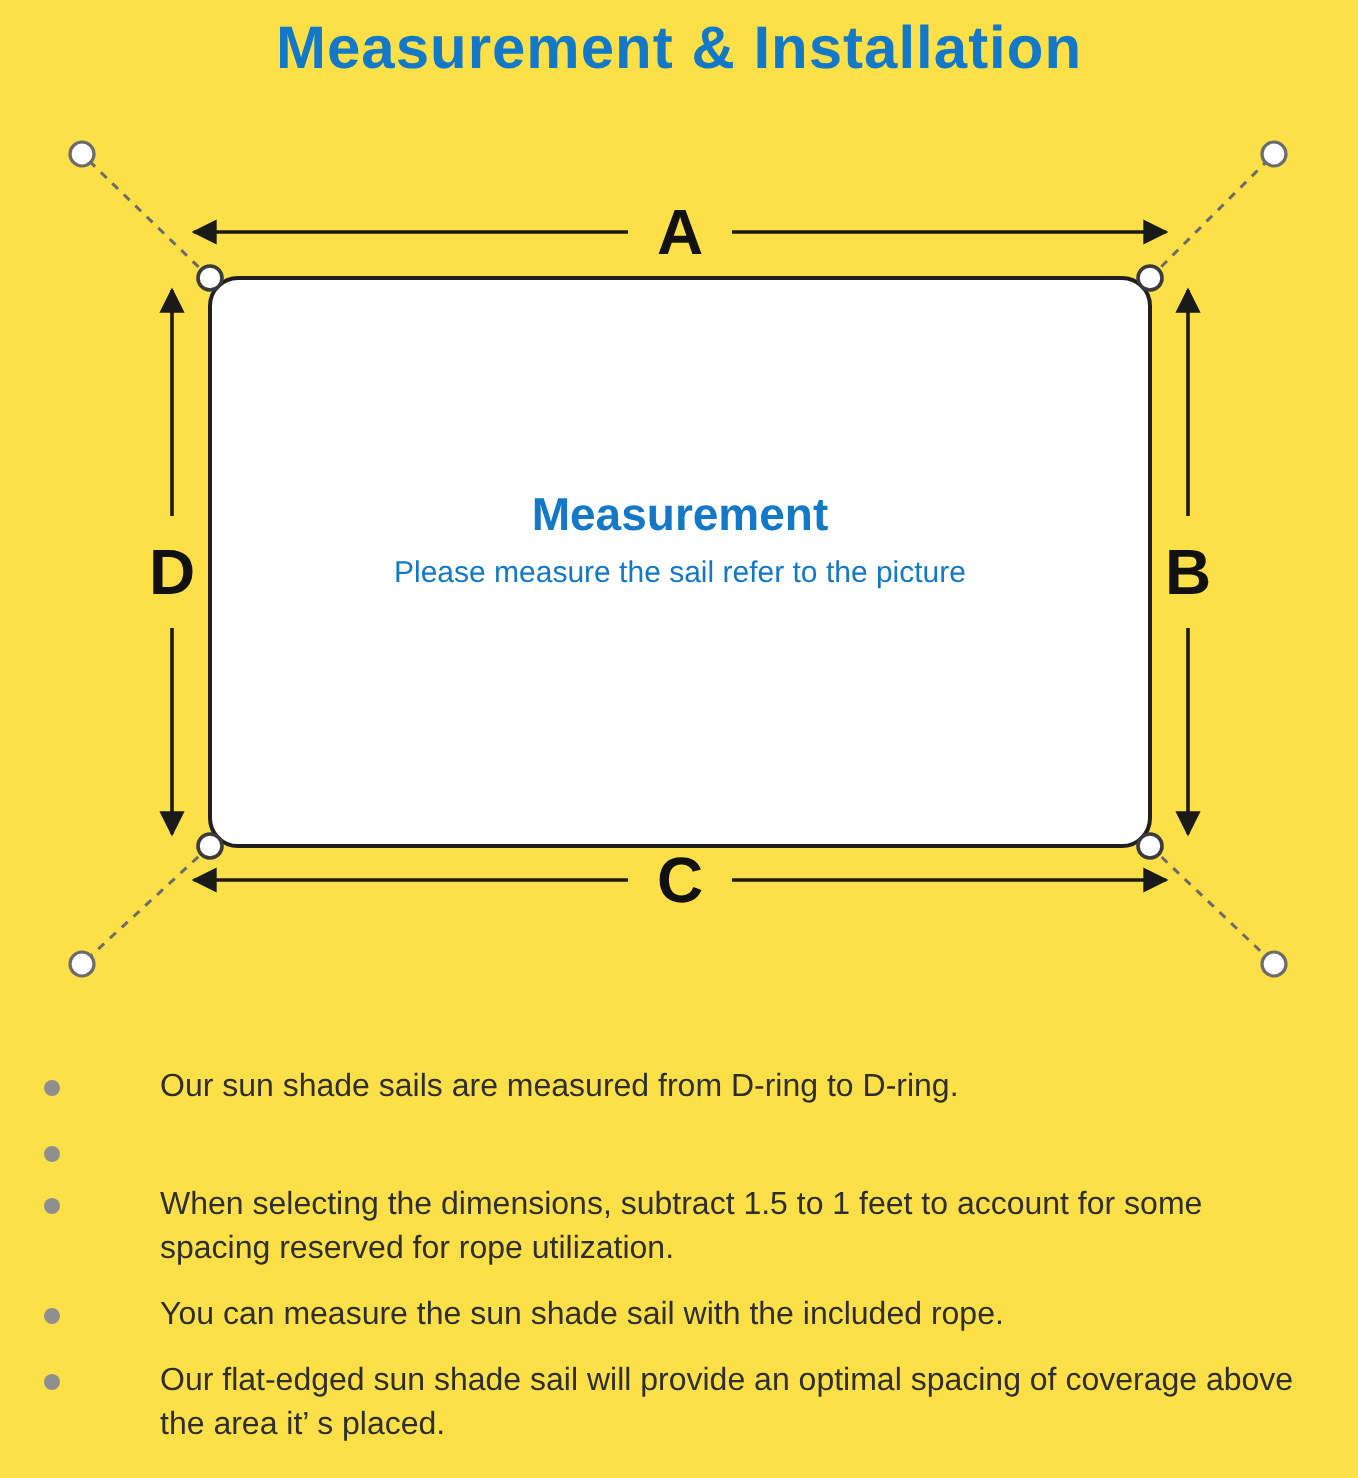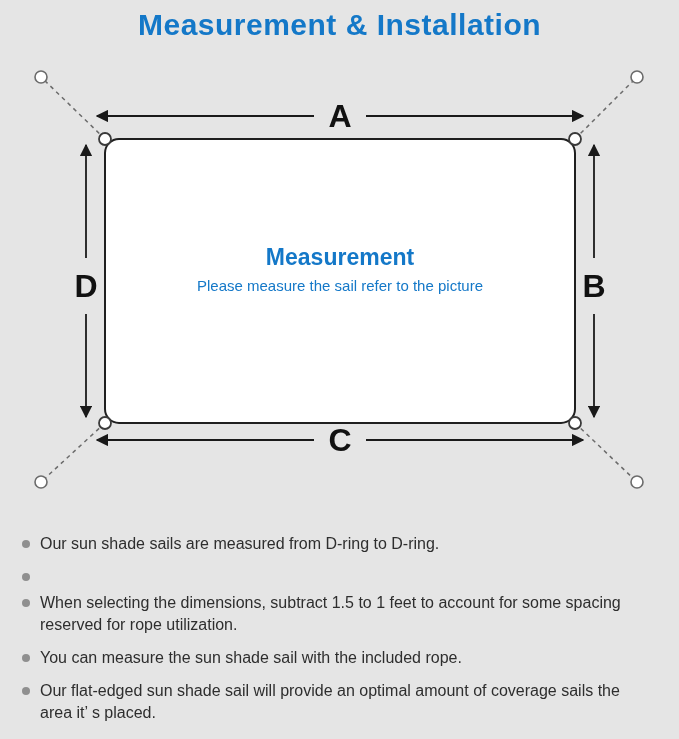--- a/index.html
+++ b/index.html
@@ -1,20 +1,20 @@
 <!DOCTYPE html>
 <html><head>
 <meta charset="utf-8">
 <style>
   html, body { margin: 0; padding: 0; background: #ffffff; }
   .page {
     position: relative;
     width: 679px;
     height: 739px;
-    background: #e5e5e5;
+    background: #fde047;
     font-family: "Liberation Sans", sans-serif;
     overflow: hidden;
   }
   .title {
     margin: 8px 0 0 0;
     text-align: center;
     color: #1478c8;
     font-size: 30px;
     font-weight: bold;
     letter-spacing: 0.5px;
@@ -51,20 +51,21 @@
   .notes {
     padding: 4px 26px 0 22px;
     color: #2e2e2e;
     font-size: 16px;
   }
   .note {
     display: flex;
     align-items: flex-start;
     margin-bottom: 11px;
     line-height: 1.38;
+    gap: 40px;
   }
   .dot {
     flex: 0 0 8px;
     width: 8px;
     height: 8px;
     border-radius: 50%;
     background: #8f8f8f;
     margin: 7px 10px 0 0;
   }
   .note-text { display: block; }
@@ -131,17 +132,17 @@
     <div class="note">
       <span class="dot"></span>
       <span class="note-text">When selecting the dimensions, subtract 1.5 to 1 feet to account for some spacing reserved for rope utilization.</span>
     </div>
     <div class="note">
       <span class="dot"></span>
       <span class="note-text">You can measure the sun shade sail with the included rope.</span>
     </div>
     <div class="note">
       <span class="dot"></span>
-      <span class="note-text">Our flat-edged sun shade sail will provide an optimal amount of coverage sails the area it’ s placed.</span>
+      <span class="note-text">Our flat-edged sun shade sail will provide an optimal spacing of coverage above the area it’ s placed.</span>
     </div>
   </div>
 
 </div>
 
 </body></html>

